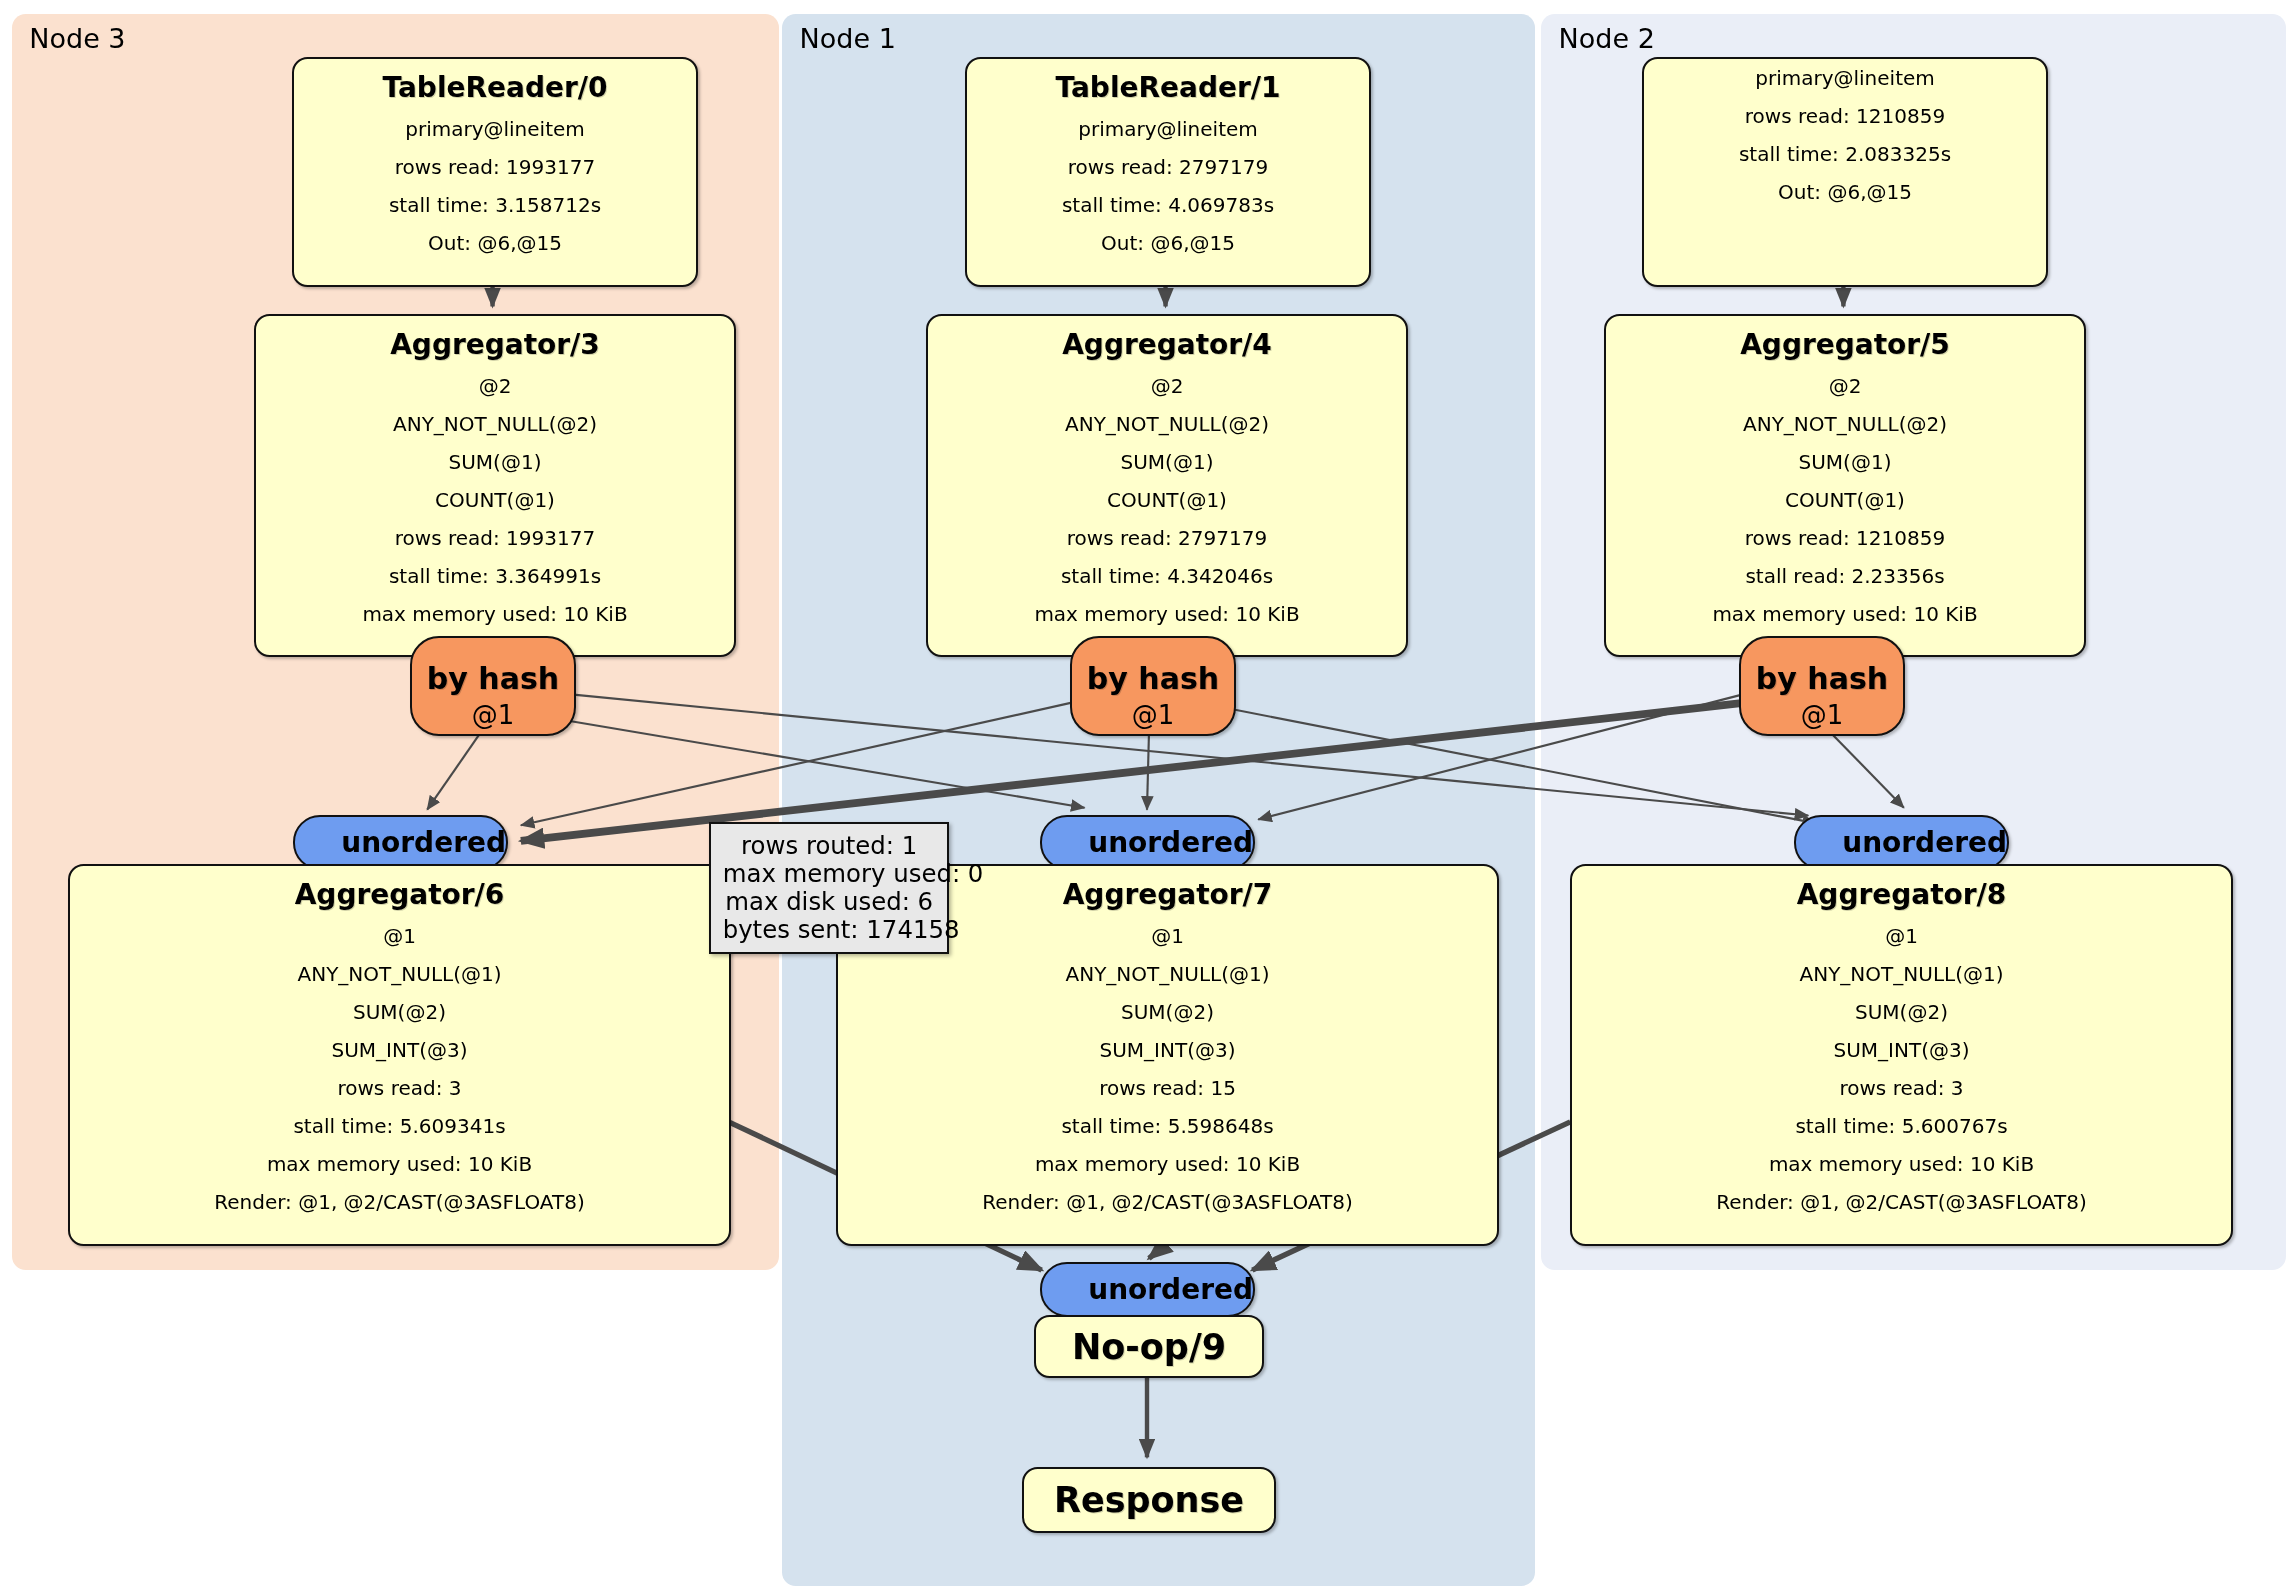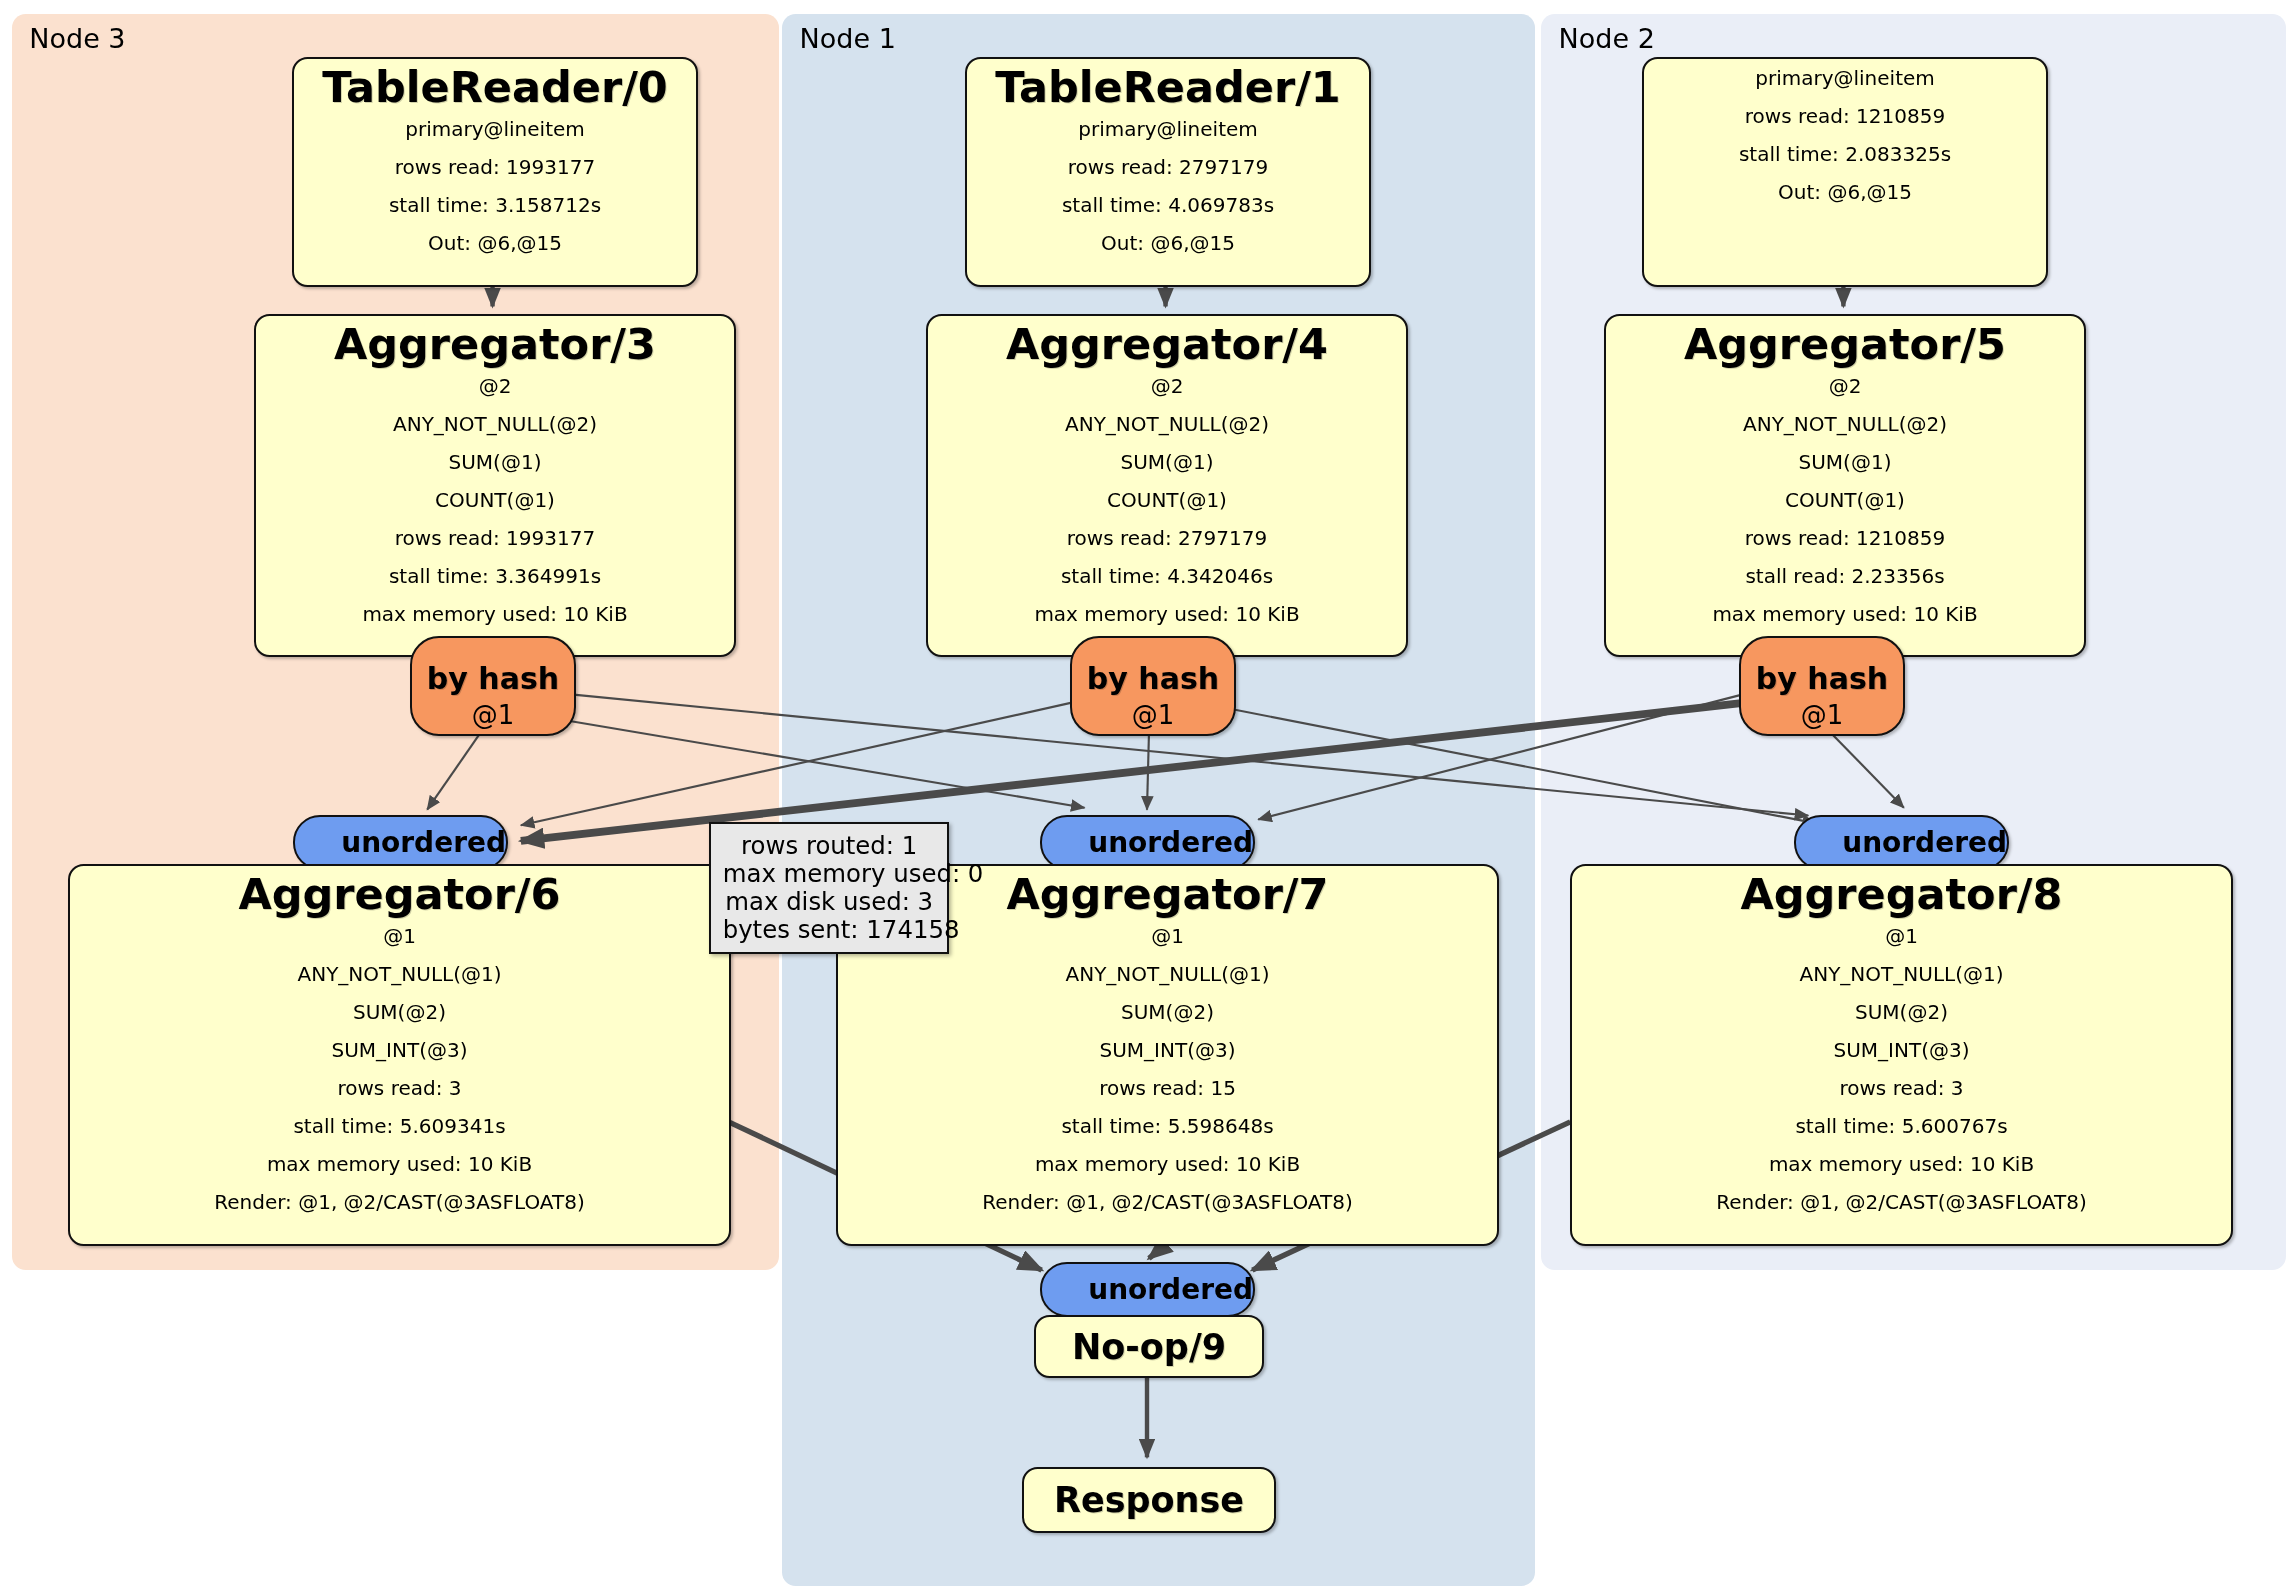--- a/index.html
+++ b/index.html
@@ -18,21 +18,21 @@
   #edges line{stroke:var(--edge);}
   .e-thin{stroke-width:2.2px;}
   .e-med{stroke-width:4.5px;}
   .e-t5{stroke-width:5.5px;}
   .e-thick{stroke-width:8px;}
   .ah{fill:var(--edge);}
 
   .op{position:absolute;background:var(--operator-bg);border:2.9px solid var(--border);
       border-radius:15.6px;text-align:center;color:#000;
       box-shadow:2px 2px 2.9px rgba(0,0,0,0.25);}
-  .op-title{font-weight:bold;font-size:43px;line-height:45px;padding-top:5.9px;
+  .op-title{font-weight:bold;font-size:28px;line-height:45px;padding-top:5.9px;
       text-shadow:1px 1px 0 rgba(0,0,0,0.18);}
   .op-lines{font-size:20px;}
   .op-lines div{line-height:38px;white-space:nowrap;}
 
   .router{position:absolute;background:var(--router-bg);border:2.9px solid var(--border);
       border-radius:29px;text-align:center;box-shadow:2px 2px 2.9px rgba(0,0,0,0.25);}
   .router-title{font-weight:bold;font-size:30px;line-height:43px;padding-top:19px;
       text-shadow:1px 1px 0 rgba(0,0,0,0.18);}
   .router-detail{font-size:26px;line-height:31px;}
 
@@ -223,21 +223,21 @@
         <div>stall time: 5.600767s</div>
         <div>max memory used: 10 KiB</div>
         <div>Render: @1, @2/CAST(@3ASFLOAT8)</div>
       </div>
   </div>
 
   <div class="tooltip" style="left:709px;top:822px;width:213px;">
     <div class="tooltip-lines">
         <div>rows routed: 1</div>
         <div>max memory used: 0</div>
-        <div>max disk used: 3</div>
+        <div>max disk used: 6</div>
         <div>bytes sent: 174158</div>
       </div>
   </div>
 
   <div class="sync" style="left:1040px;top:1262px;width:211px;height:51px;">
     <span>unordered</span>
   </div>
   <div class="mini" style="left:1034px;top:1315px;width:226px;height:59px;">
     <span>No-op/9</span>
   </div>

